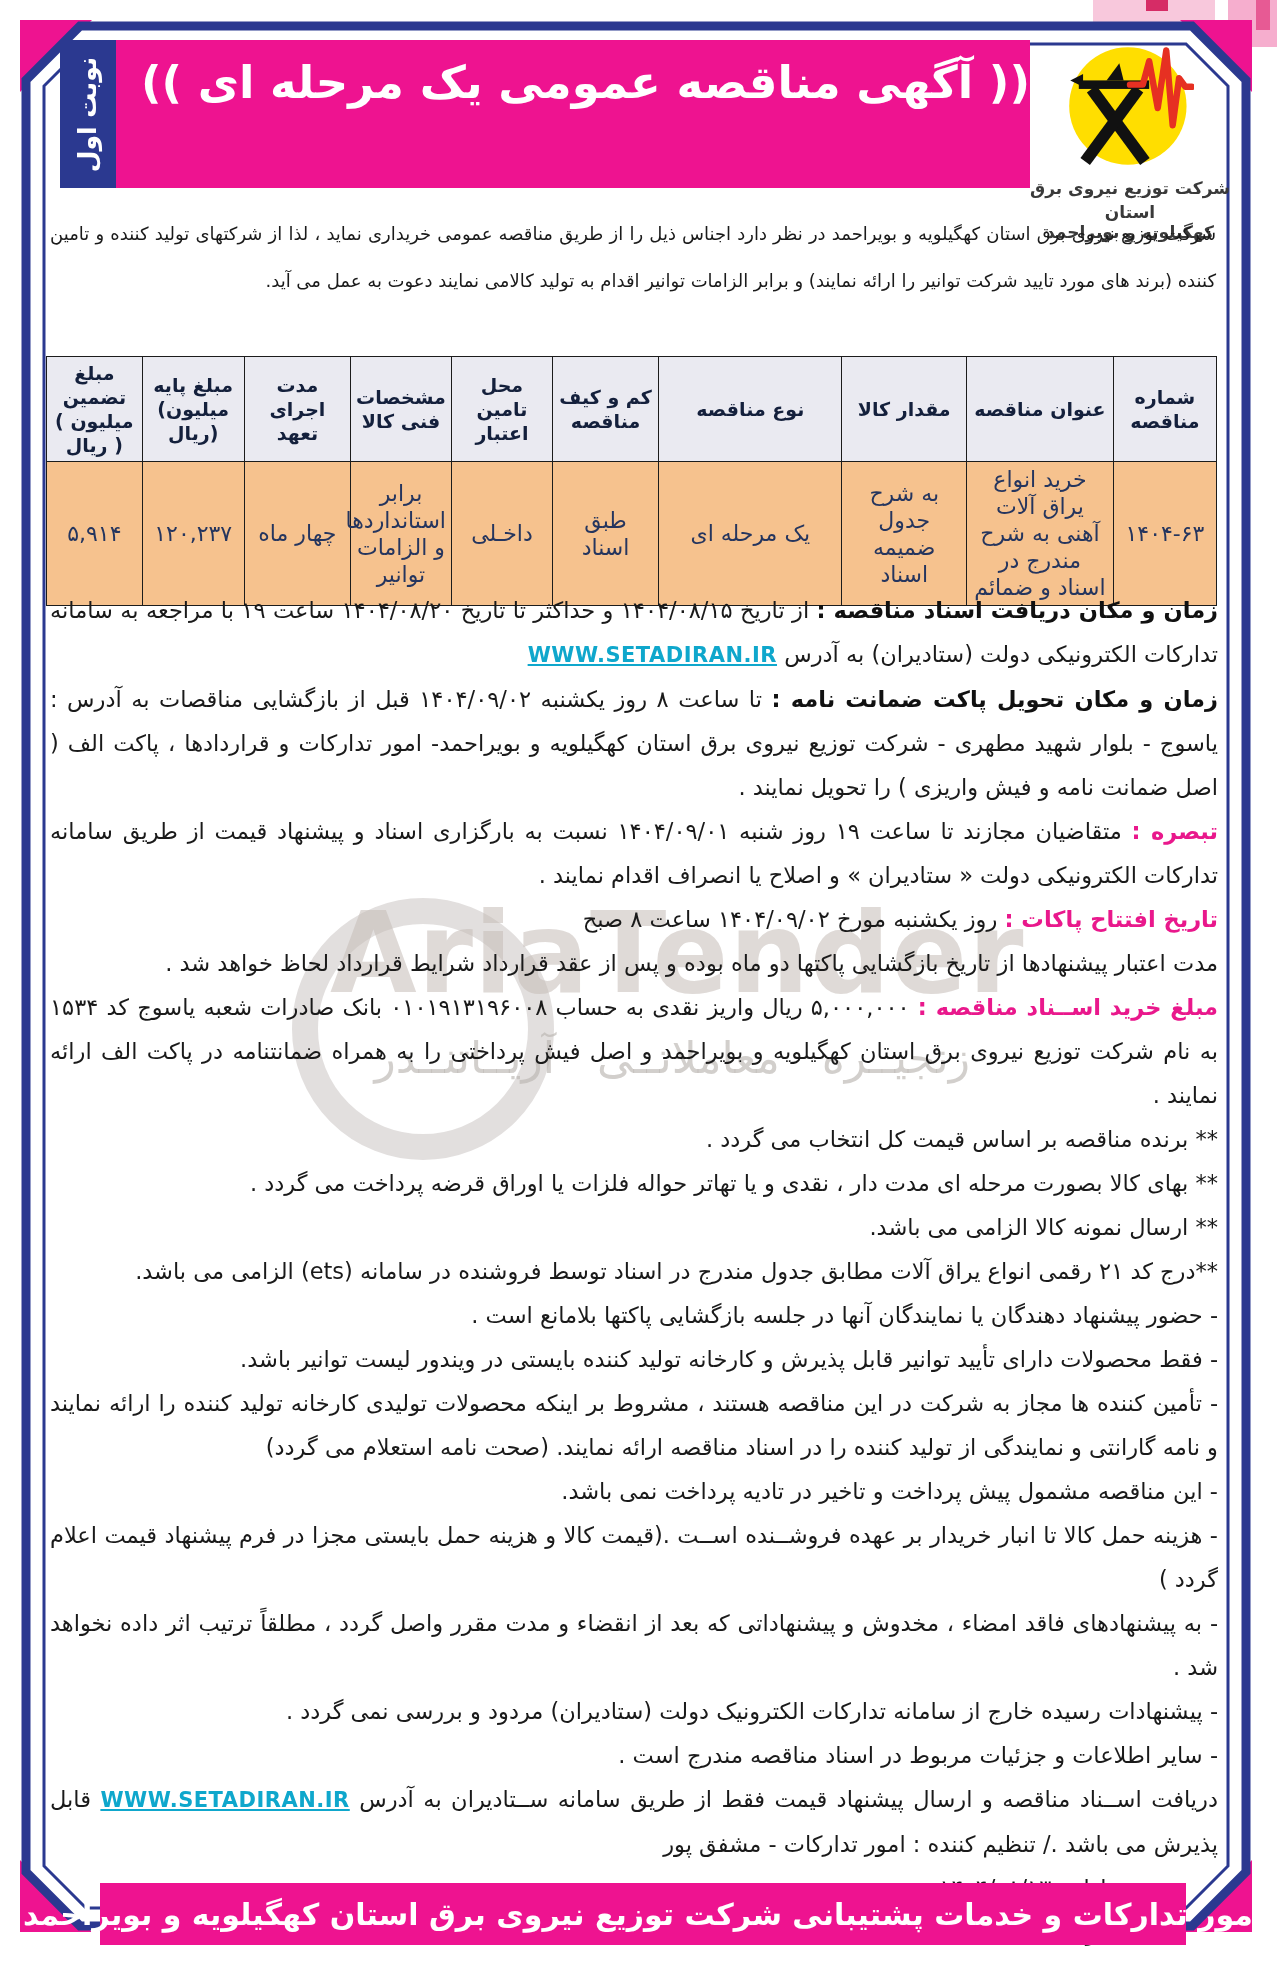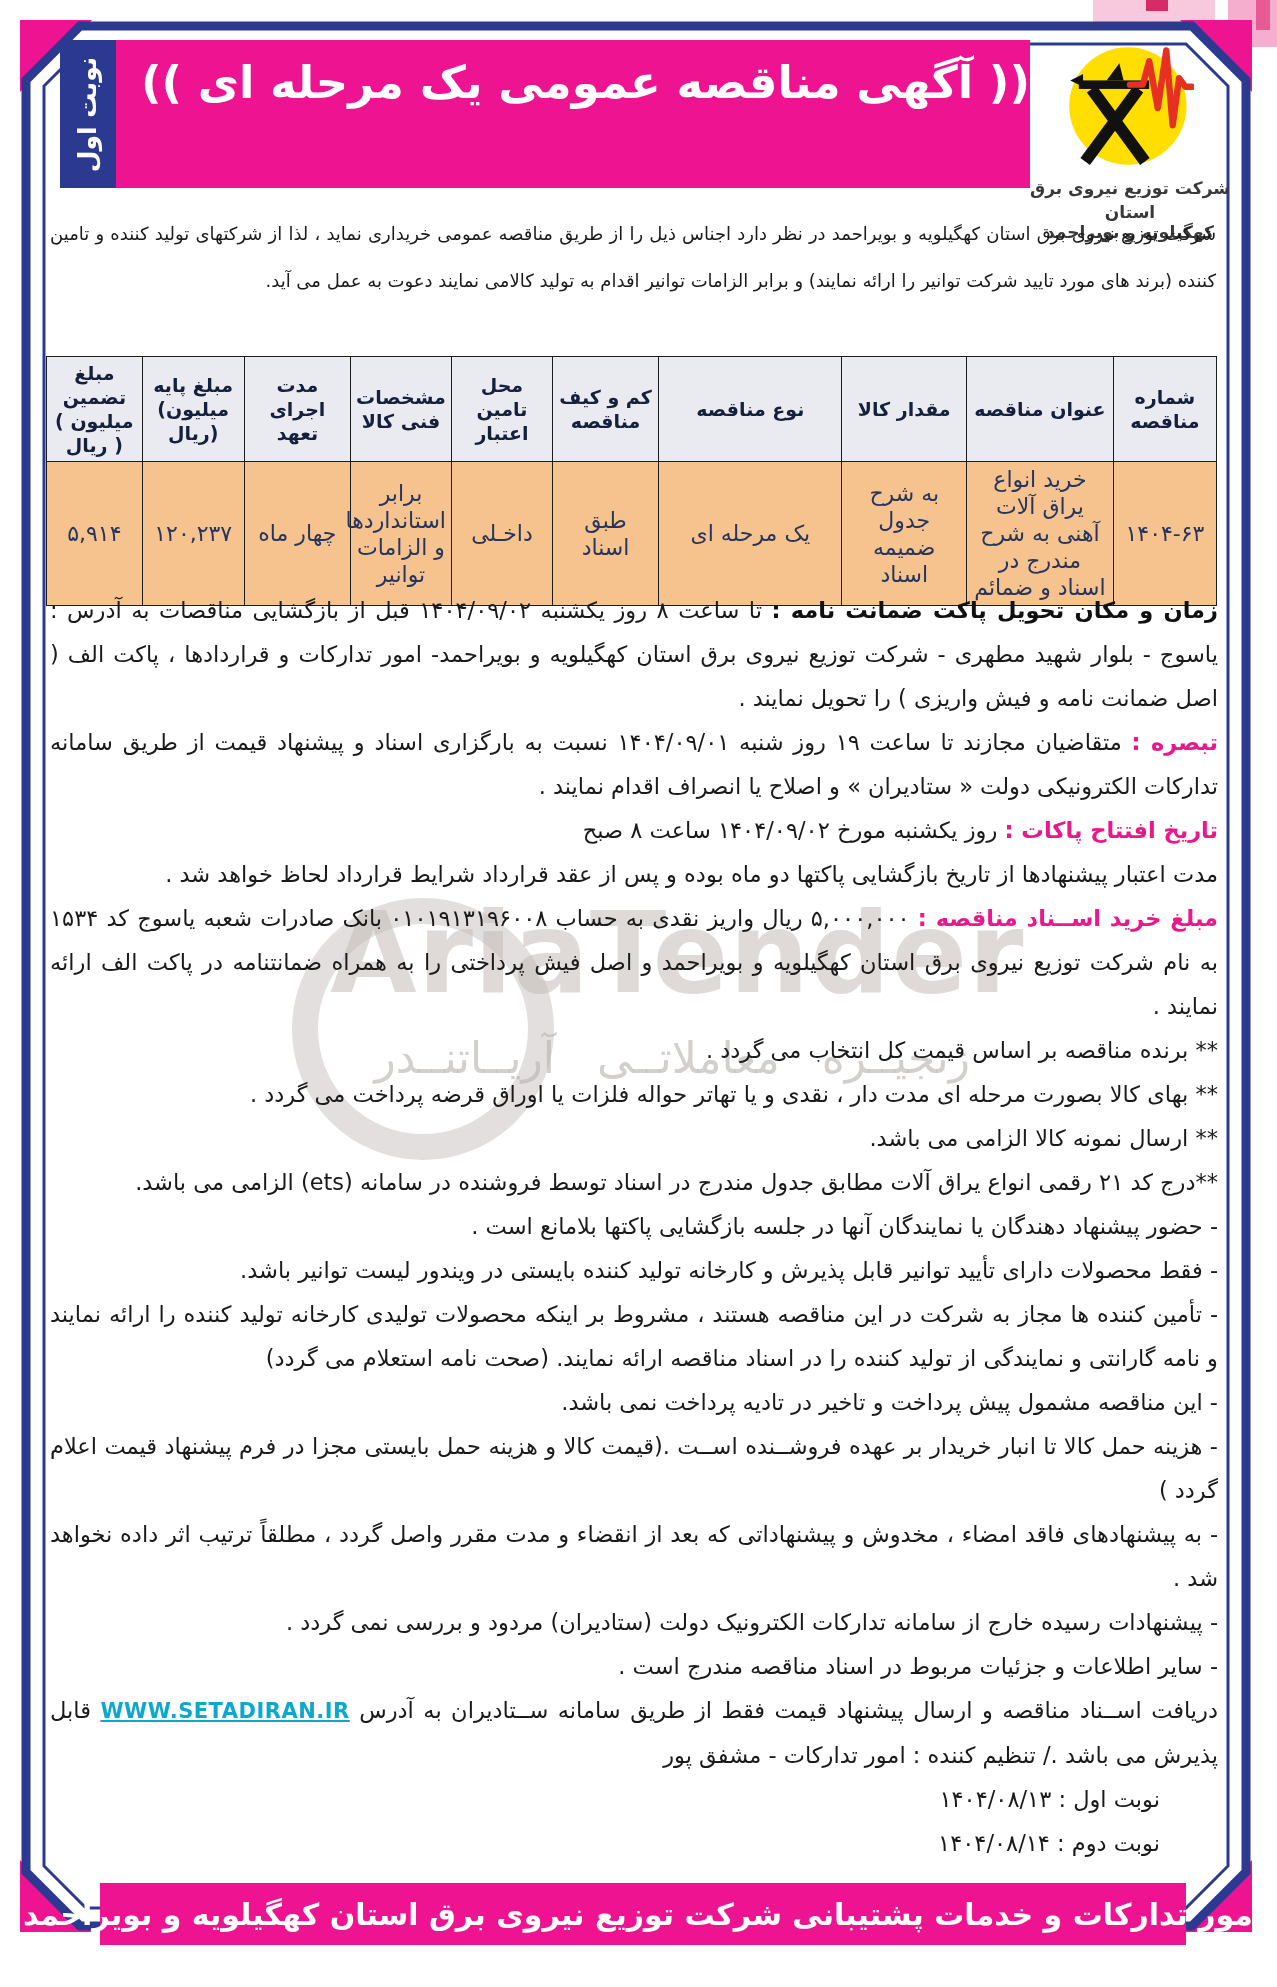--- a/index.html
+++ b/index.html
@@ -170,20 +170,21 @@
         <td>داخـلی</td>
         <td>برابر استانداردها و الزامات توانیر</td>
         <td>چهار ماه</td>
         <td>۱۲۰,۲۳۷</td>
         <td>۵,۹۱۴</td>
       </tr>
     </tbody>
 </table>
 
 <div class="abs body-text">
+    <div class="para"><span class="bold">زمان و مکان دریافت اسناد مناقصه :</span><span class="plain"> از تاریخ ۱۴۰۴/۰۸/۱۵ و حداکثر تا تاریخ ۱۴۰۴/۰۸/۲۰ ساعت ۱۹ با مراجعه به سامانه تدارکات الکترونیکی دولت (ستادیران) به آدرس </span><a href="#" class="link">WWW.SETADIRAN.IR</a></div>
     <div class="para"><span class="bold">زمان و مکان تحویل پاکت ضمانت نامه :</span><span class="plain"> تا ساعت ۸ روز یکشنبه ۱۴۰۴/۰۹/۰۲ قبل از بازگشایی مناقصات به آدرس : یاسوج - بلوار شهید مطهری - شرکت توزیع نیروی برق استان کهگیلویه و بویراحمد- امور تدارکات و قراردادها ، پاکت الف ( اصل ضمانت نامه و فیش واریزی ) را تحویل نمایند .</span></div>
     <div class="para"><span class="pink">تبصره :</span><span class="plain"> متقاضیان مجازند تا ساعت ۱۹ روز شنبه ۱۴۰۴/۰۹/۰۱ نسبت به بارگزاری اسناد و پیشنهاد قیمت از طریق سامانه تدارکات الکترونیکی دولت « ستادیران » و اصلاح یا انصراف اقدام نمایند .</span></div>
     <div class="para"><span class="pink">تاریخ افتتاح پاکات :</span><span class="plain"> روز  یکشنبه  مورخ  ۱۴۰۴/۰۹/۰۲  ساعت ۸ صبح</span></div>
     <div class="para"><span class="plain">مدت اعتبار پیشنهادها از تاریخ بازگشایی پاکتها دو ماه بوده و پس از عقد قرارداد شرایط قرارداد لحاظ خواهد شد .</span></div>
     <div class="para"><span class="pink">مبلغ خرید اســناد مناقصه :</span><span class="plain"> ۵,۰۰۰,۰۰۰ ریال واریز نقدی به حساب ۰۱۰۱۹۱۳۱۹۶۰۰۸ بانک صادرات شعبه یاسوج کد ۱۵۳۴ به نام شرکت توزیع نیروی برق استان کهگیلویه و بویراحمد و اصل فیش پرداختی را به همراه ضمانتنامه در پاکت الف ارائه نمایند .</span></div>
     <div class="para"><span class="plain">** برنده مناقصه بر اساس قیمت کل انتخاب می گردد .</span></div>
     <div class="para"><span class="plain">** بهای کالا بصورت مرحله ای مدت دار ، نقدی و یا تهاتر حواله فلزات یا اوراق قرضه پرداخت می گردد .</span></div>
     <div class="para"><span class="plain">** ارسال نمونه کالا الزامی می باشد.</span></div>
     <div class="para"><span class="plain">**درج کد ۲۱ رقمی انواع یراق آلات مطابق جدول مندرج در اسناد توسط فروشنده در سامانه (ets) الزامی می باشد.</span></div>
     <div class="para"><span class="plain">- حضور پیشنهاد دهندگان یا نمایندگان آنها در جلسه بازگشایی پاکتها بلامانع است .</span></div>

